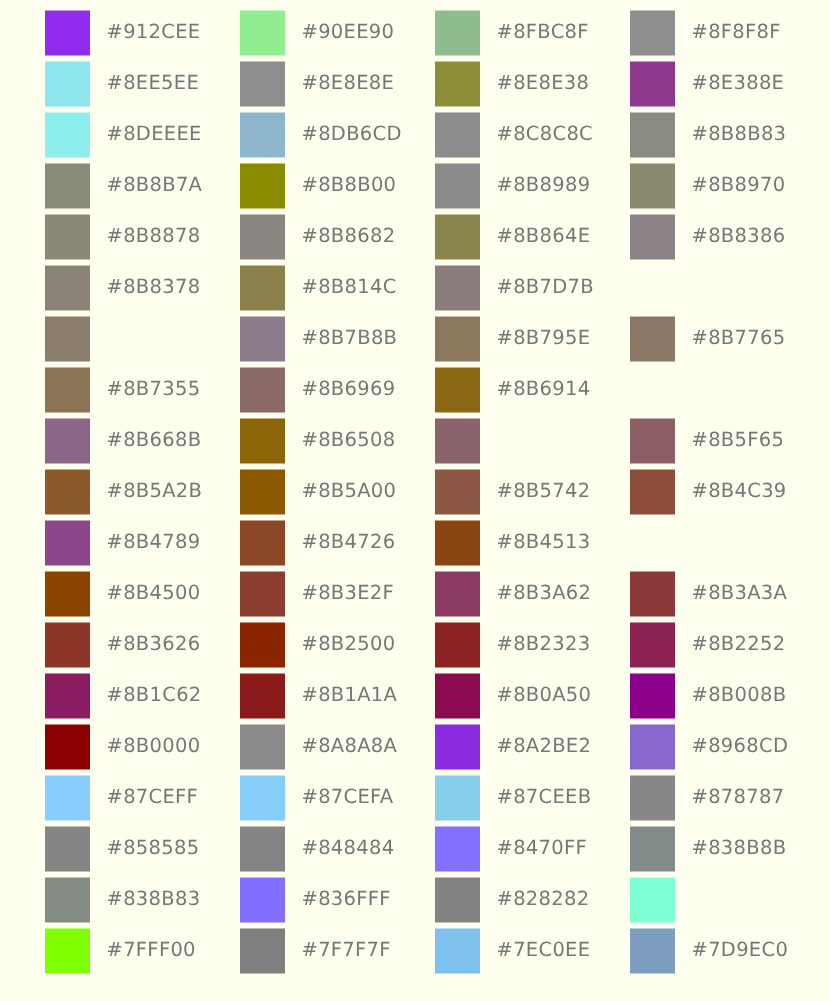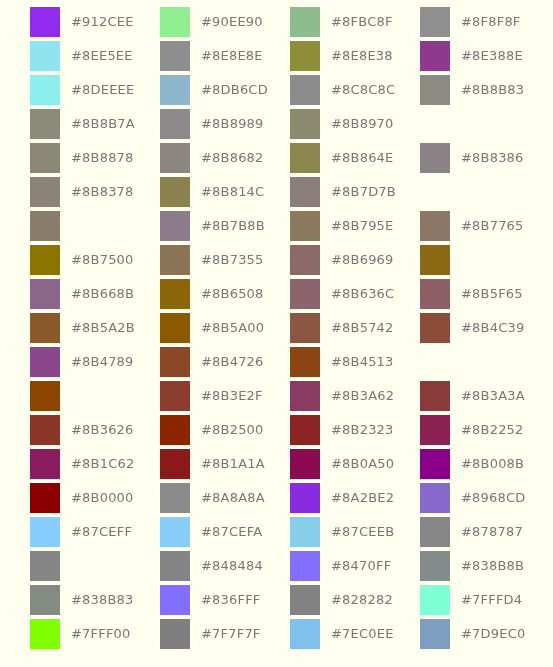--- a/index.html
+++ b/index.html
@@ -106,20 +106,24 @@
         <span class="swatch-chip" title="#8B8B83" style="background-color: rgb(139, 139, 131);"></span>
         <span class="swatch-label">#8B8B83</span>
       </div>
     </div>
     <div class="swatch-row">
       <div class="swatch-cell">
         <span class="swatch-chip" title="#8B8B7A" style="background-color: rgb(139, 139, 122);"></span>
         <span class="swatch-label">#8B8B7A</span>
       </div>
       <div class="swatch-cell">
+        <span class="swatch-chip" title="#8B8B00" style="background-color: rgb(139, 139, 0);"></span>
+        <span class="swatch-label">#8B8B00</span>
+      </div>
+      <div class="swatch-cell">
         <span class="swatch-chip" title="#8B8989" style="background-color: rgb(139, 137, 137);"></span>
         <span class="swatch-label">#8B8989</span>
       </div>
       <div class="swatch-cell">
         <span class="swatch-chip" title="#8B8970" style="background-color: rgb(139, 137, 112);"></span>
         <span class="swatch-label">#8B8970</span>
       </div>
     </div>
     <div class="swatch-row">
       <div class="swatch-cell">
@@ -165,47 +169,43 @@
         <span class="swatch-chip" title="#8B795E" style="background-color: rgb(139, 121, 94);"></span>
         <span class="swatch-label">#8B795E</span>
       </div>
       <div class="swatch-cell">
         <span class="swatch-chip" title="#8B7765" style="background-color: rgb(139, 119, 101);"></span>
         <span class="swatch-label">#8B7765</span>
       </div>
     </div>
     <div class="swatch-row">
       <div class="swatch-cell">
-        <span class="swatch-chip" title="#8B7500" style="background-color: rgb(139, 117, 0);"></span>
-        <span class="swatch-label">#8B7500</span>
-      </div>
-      <div class="swatch-cell">
         <span class="swatch-chip" title="#8B7355" style="background-color: rgb(139, 115, 85);"></span>
         <span class="swatch-label">#8B7355</span>
       </div>
       <div class="swatch-cell">
         <span class="swatch-chip" title="#8B6969" style="background-color: rgb(139, 105, 105);"></span>
         <span class="swatch-label">#8B6969</span>
       </div>
       <div class="swatch-cell">
         <span class="swatch-chip" title="#8B6914" style="background-color: rgb(139, 105, 20);"></span>
+        <span class="swatch-label">#8B6914</span>
       </div>
     </div>
     <div class="swatch-row">
       <div class="swatch-cell">
         <span class="swatch-chip" title="#8B668B" style="background-color: rgb(139, 102, 139);"></span>
         <span class="swatch-label">#8B668B</span>
       </div>
       <div class="swatch-cell">
         <span class="swatch-chip" title="#8B6508" style="background-color: rgb(139, 101, 8);"></span>
         <span class="swatch-label">#8B6508</span>
       </div>
       <div class="swatch-cell">
         <span class="swatch-chip" title="#8B636C" style="background-color: rgb(139, 99, 108);"></span>
-        <span class="swatch-label">#8B636C</span>
       </div>
       <div class="swatch-cell">
         <span class="swatch-chip" title="#8B5F65" style="background-color: rgb(139, 95, 101);"></span>
         <span class="swatch-label">#8B5F65</span>
       </div>
     </div>
     <div class="swatch-row">
       <div class="swatch-cell">
         <span class="swatch-chip" title="#8B5A2B" style="background-color: rgb(139, 90, 43);"></span>
         <span class="swatch-label">#8B5A2B</span>
@@ -233,20 +233,21 @@
         <span class="swatch-label">#8B4726</span>
       </div>
       <div class="swatch-cell">
         <span class="swatch-chip" title="#8B4513" style="background-color: rgb(139, 69, 19);"></span>
         <span class="swatch-label">#8B4513</span>
       </div>
     </div>
     <div class="swatch-row">
       <div class="swatch-cell">
         <span class="swatch-chip" title="#8B4500" style="background-color: rgb(139, 69, 0);"></span>
+        <span class="swatch-label">#8B4500</span>
       </div>
       <div class="swatch-cell">
         <span class="swatch-chip" title="#8B3E2F" style="background-color: rgb(139, 62, 47);"></span>
         <span class="swatch-label">#8B3E2F</span>
       </div>
       <div class="swatch-cell">
         <span class="swatch-chip" title="#8B3A62" style="background-color: rgb(139, 58, 98);"></span>
         <span class="swatch-label">#8B3A62</span>
       </div>
       <div class="swatch-cell">
@@ -322,20 +323,21 @@
         <span class="swatch-label">#87CEEB</span>
       </div>
       <div class="swatch-cell">
         <span class="swatch-chip" title="#878787" style="background-color: rgb(135, 135, 135);"></span>
         <span class="swatch-label">#878787</span>
       </div>
     </div>
     <div class="swatch-row">
       <div class="swatch-cell">
         <span class="swatch-chip" title="#858585" style="background-color: rgb(133, 133, 133);"></span>
+        <span class="swatch-label">#858585</span>
       </div>
       <div class="swatch-cell">
         <span class="swatch-chip" title="#848484" style="background-color: rgb(132, 132, 132);"></span>
         <span class="swatch-label">#848484</span>
       </div>
       <div class="swatch-cell">
         <span class="swatch-chip" title="#8470FF" style="background-color: rgb(132, 112, 255);"></span>
         <span class="swatch-label">#8470FF</span>
       </div>
       <div class="swatch-cell">
@@ -351,21 +353,20 @@
       <div class="swatch-cell">
         <span class="swatch-chip" title="#836FFF" style="background-color: rgb(131, 111, 255);"></span>
         <span class="swatch-label">#836FFF</span>
       </div>
       <div class="swatch-cell">
         <span class="swatch-chip" title="#828282" style="background-color: rgb(130, 130, 130);"></span>
         <span class="swatch-label">#828282</span>
       </div>
       <div class="swatch-cell">
         <span class="swatch-chip" title="#7FFFD4" style="background-color: rgb(127, 255, 212);"></span>
-        <span class="swatch-label">#7FFFD4</span>
       </div>
     </div>
     <div class="swatch-row">
       <div class="swatch-cell">
         <span class="swatch-chip" title="#7FFF00" style="background-color: rgb(127, 255, 0);"></span>
         <span class="swatch-label">#7FFF00</span>
       </div>
       <div class="swatch-cell">
         <span class="swatch-chip" title="#7F7F7F" style="background-color: rgb(127, 127, 127);"></span>
         <span class="swatch-label">#7F7F7F</span>

